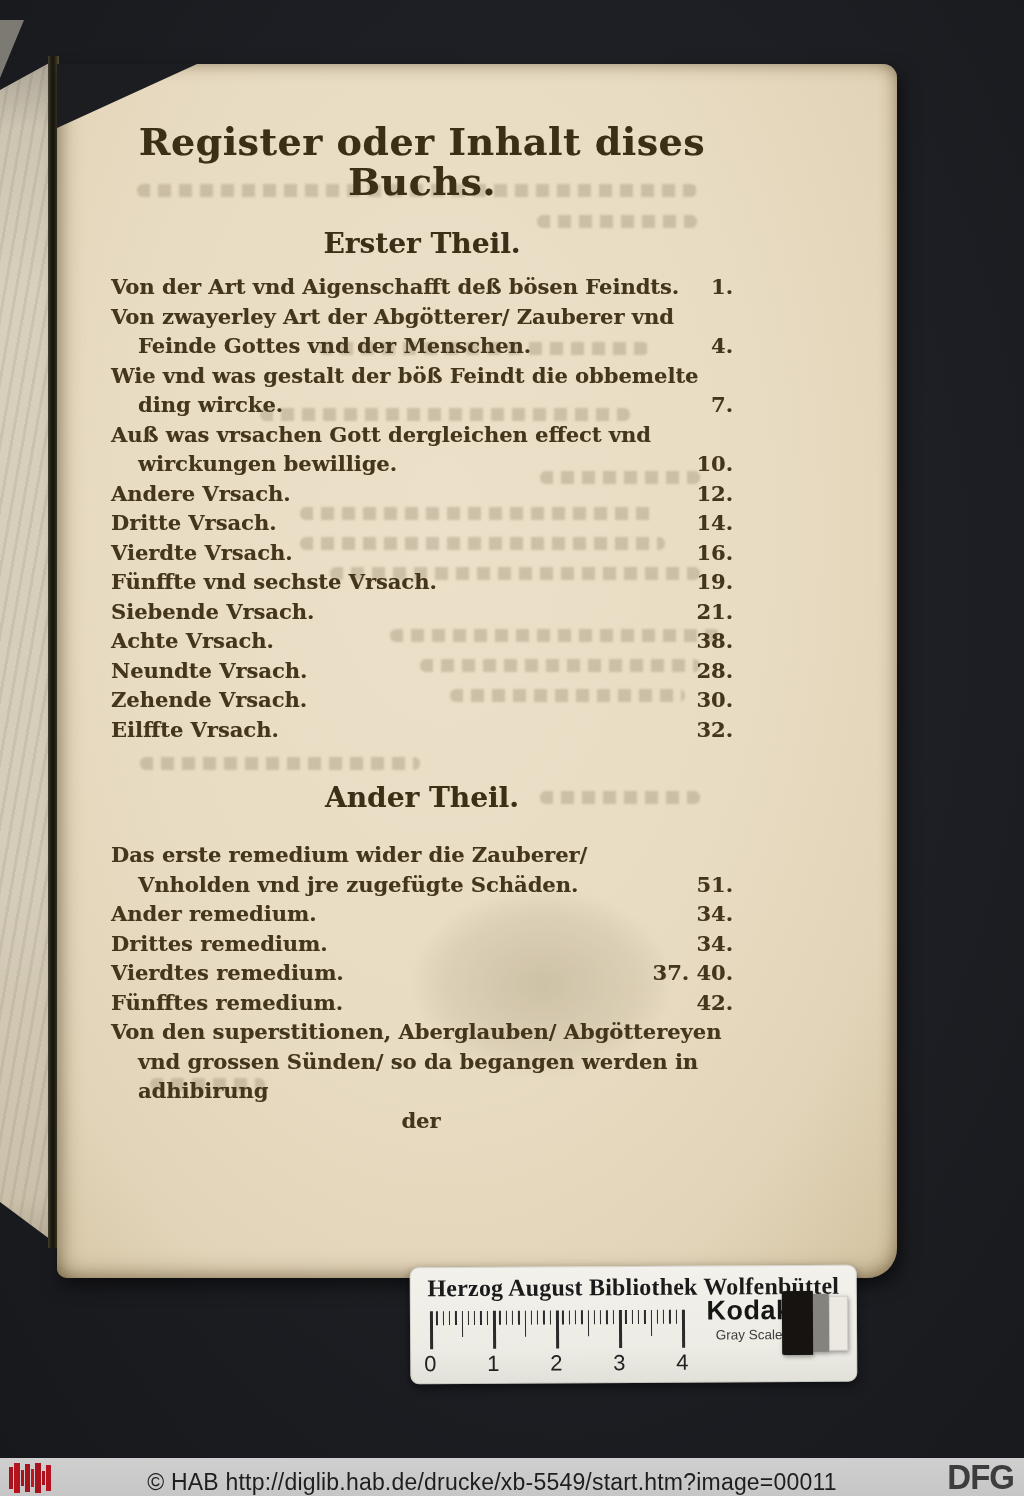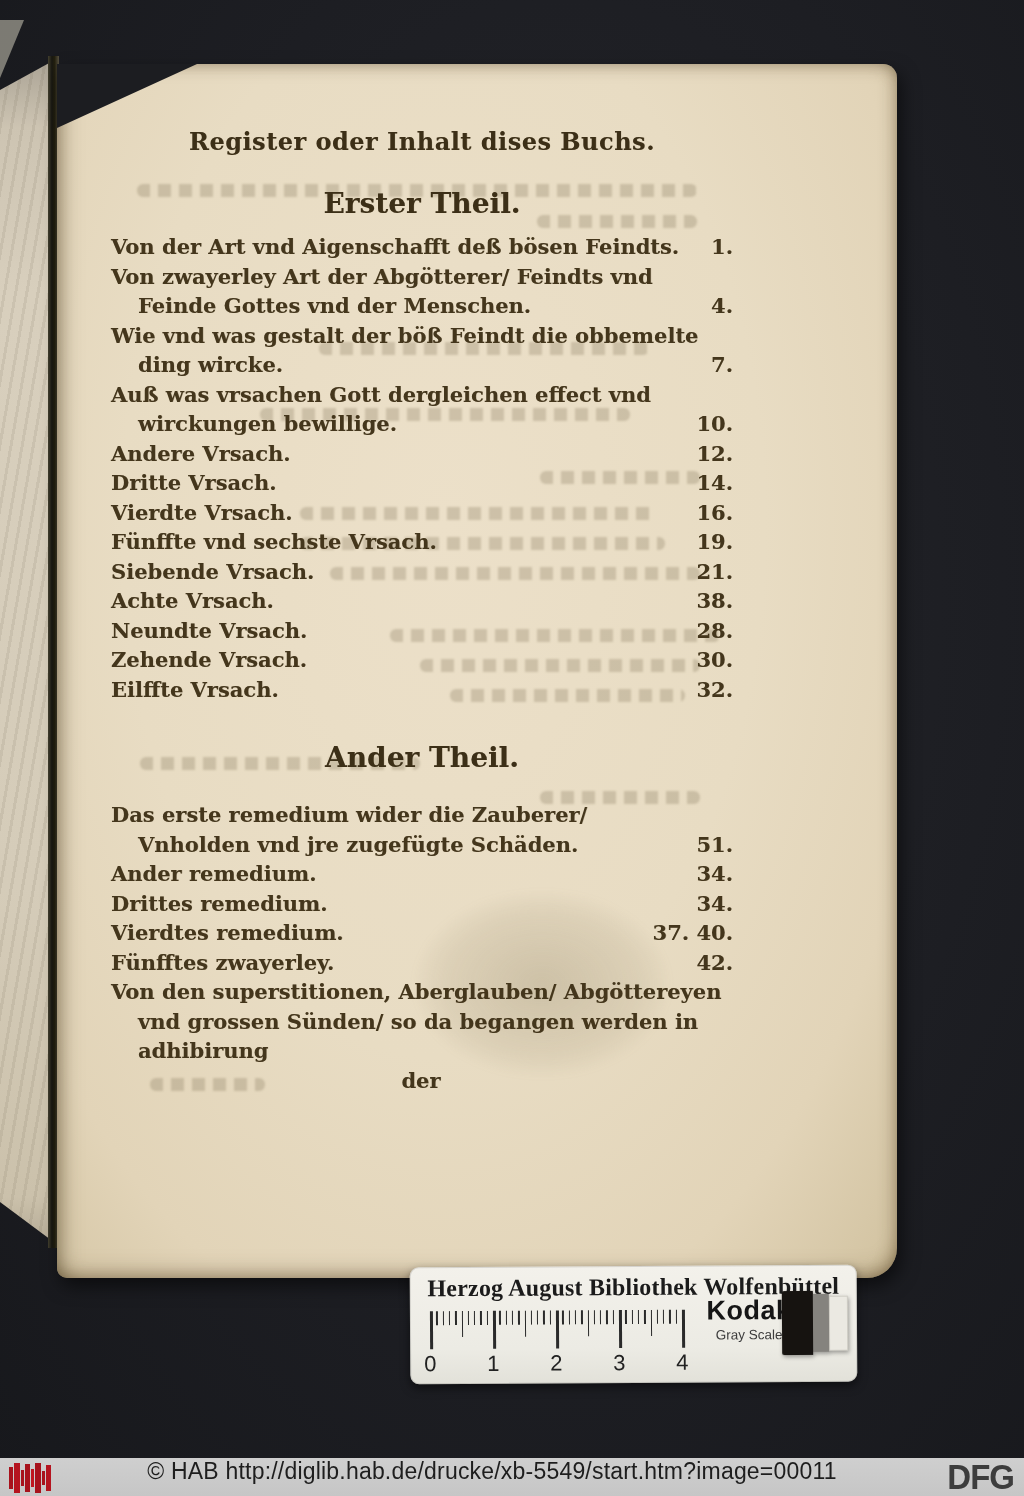--- a/index.html
+++ b/index.html
@@ -46,21 +46,21 @@
     background:#1c1d21; clip-path:polygon(0 0,100% 0,0 100%);
   }
 
   
   .content {
     position:absolute; left:54px; top:58px; width:622px;
     color:#44361c; font-weight:bold; font-size:21px; line-height:29.5px;
     text-shadow:.3px .4px 0 rgba(60,45,20,.35);
   }
   .doc-title {
-    text-align:center; font-size:24px; line-height:40px; letter-spacing:.5px;
+    text-align:center; font-size:38px; line-height:40px; letter-spacing:.5px;
     color:#3c2f17; margin-bottom:22px;
   }
   .part-heading {
     text-align:center; font-size:28px; line-height:40px; color:#3c2f17;
   }
   .part1-heading { margin-bottom:8px; }
   .part2-heading { margin-top:34px; margin-bottom:22px; }
   .entry { display:flex; }
   .etext { flex:1; padding-left:27px; text-indent:-27px; }
   .enum  { align-self:flex-end; padding-left:10px; white-space:nowrap; }
@@ -99,21 +99,21 @@
   .patches { position:absolute; right:9px; top:26px; display:flex; align-items:flex-start;
              filter:drop-shadow(1px 2px 2px rgba(0,0,0,.35)); }
   .patch-black { width:31px; height:64px; background:#161310; border-radius:2px 0 0 2px; }
   .patch-gray  { width:16px; height:58px; background:#85837e; margin-top:3px; }
   .patch-white { width:19px; height:55px; background:#ebe9e2; margin-top:5px; border:1px solid #cfcdc5; }
 
   
   .footer {
     position:absolute; left:0; bottom:0; width:1024px; height:38px;
     background:linear-gradient(180deg,#cfcfcf 0%,#c6c6c6 100%);
-    display:flex; align-items:flex-start;
+    display:flex; align-items:flex-end;
   }
   .hab-logo { position:absolute; left:8px; top:4px; width:44px; height:32px;
               display:flex; align-items:center; justify-content:center; gap:1px; }
   .hab-logo i { display:block; background:#a8121c; }
   .footer-url {
     width:100%; text-align:center; font-family:"Liberation Sans", sans-serif;
     font-size:23px; color:#1e1e1e; letter-spacing:.2px; padding-right:40px;
   }
   .dfg { position:absolute; right:10px; top:1px; font-family:"Liberation Sans", sans-serif;
          font-weight:900; font-size:33px; color:#3d3d3d; letter-spacing:-1px;
@@ -150,21 +150,21 @@
     <div class="content">
       <div class="doc-title">Register oder Inhalt dises Buchs.</div>
 
       <div class="part-heading part1-heading">Erster Theil.</div>
 
       <div class="entry">
         <span class="etext">Von der Art vnd Aigenschafft deß bösen Feindts.</span>
         <span class="enum">1.</span>
       </div>
       <div class="entry">
-        <span class="etext">Von zwayerley Art der Abgötterer/ Feindts vnd Feinde Gottes vnd der Menschen.</span>
+        <span class="etext">Von zwayerley Art der Abgötterer/ Zauberer vnd Feinde Gottes vnd der Menschen.</span>
         <span class="enum">4.</span>
       </div>
       <div class="entry">
         <span class="etext">Wie vnd was gestalt der böß Feindt die obbemelte ding wircke.</span>
         <span class="enum">7.</span>
       </div>
       <div class="entry">
         <span class="etext">Auß was vrsachen Gott dergleichen effect vnd wirckungen bewillige.</span>
         <span class="enum">10.</span>
       </div>
@@ -217,21 +217,21 @@
       </div>
       <div class="entry">
         <span class="etext">Drittes remedium.</span>
         <span class="enum">34.</span>
       </div>
       <div class="entry">
         <span class="etext">Vierdtes remedium.</span>
         <span class="enum">37. 40.</span>
       </div>
       <div class="entry">
-        <span class="etext">Fünfftes zwayerley.</span>
+        <span class="etext">Fünfftes remedium.</span>
         <span class="enum">42.</span>
       </div>
       <div class="entry">
         <span class="etext">Von den superstitionen, Aberglauben/ Abgöttereyen vnd grossen Sünden/ so da begangen werden in adhibirung</span>
         <span class="enum"></span>
       </div>
       <div class="catchword-row">der</div>
     </div>
   </div>
 

